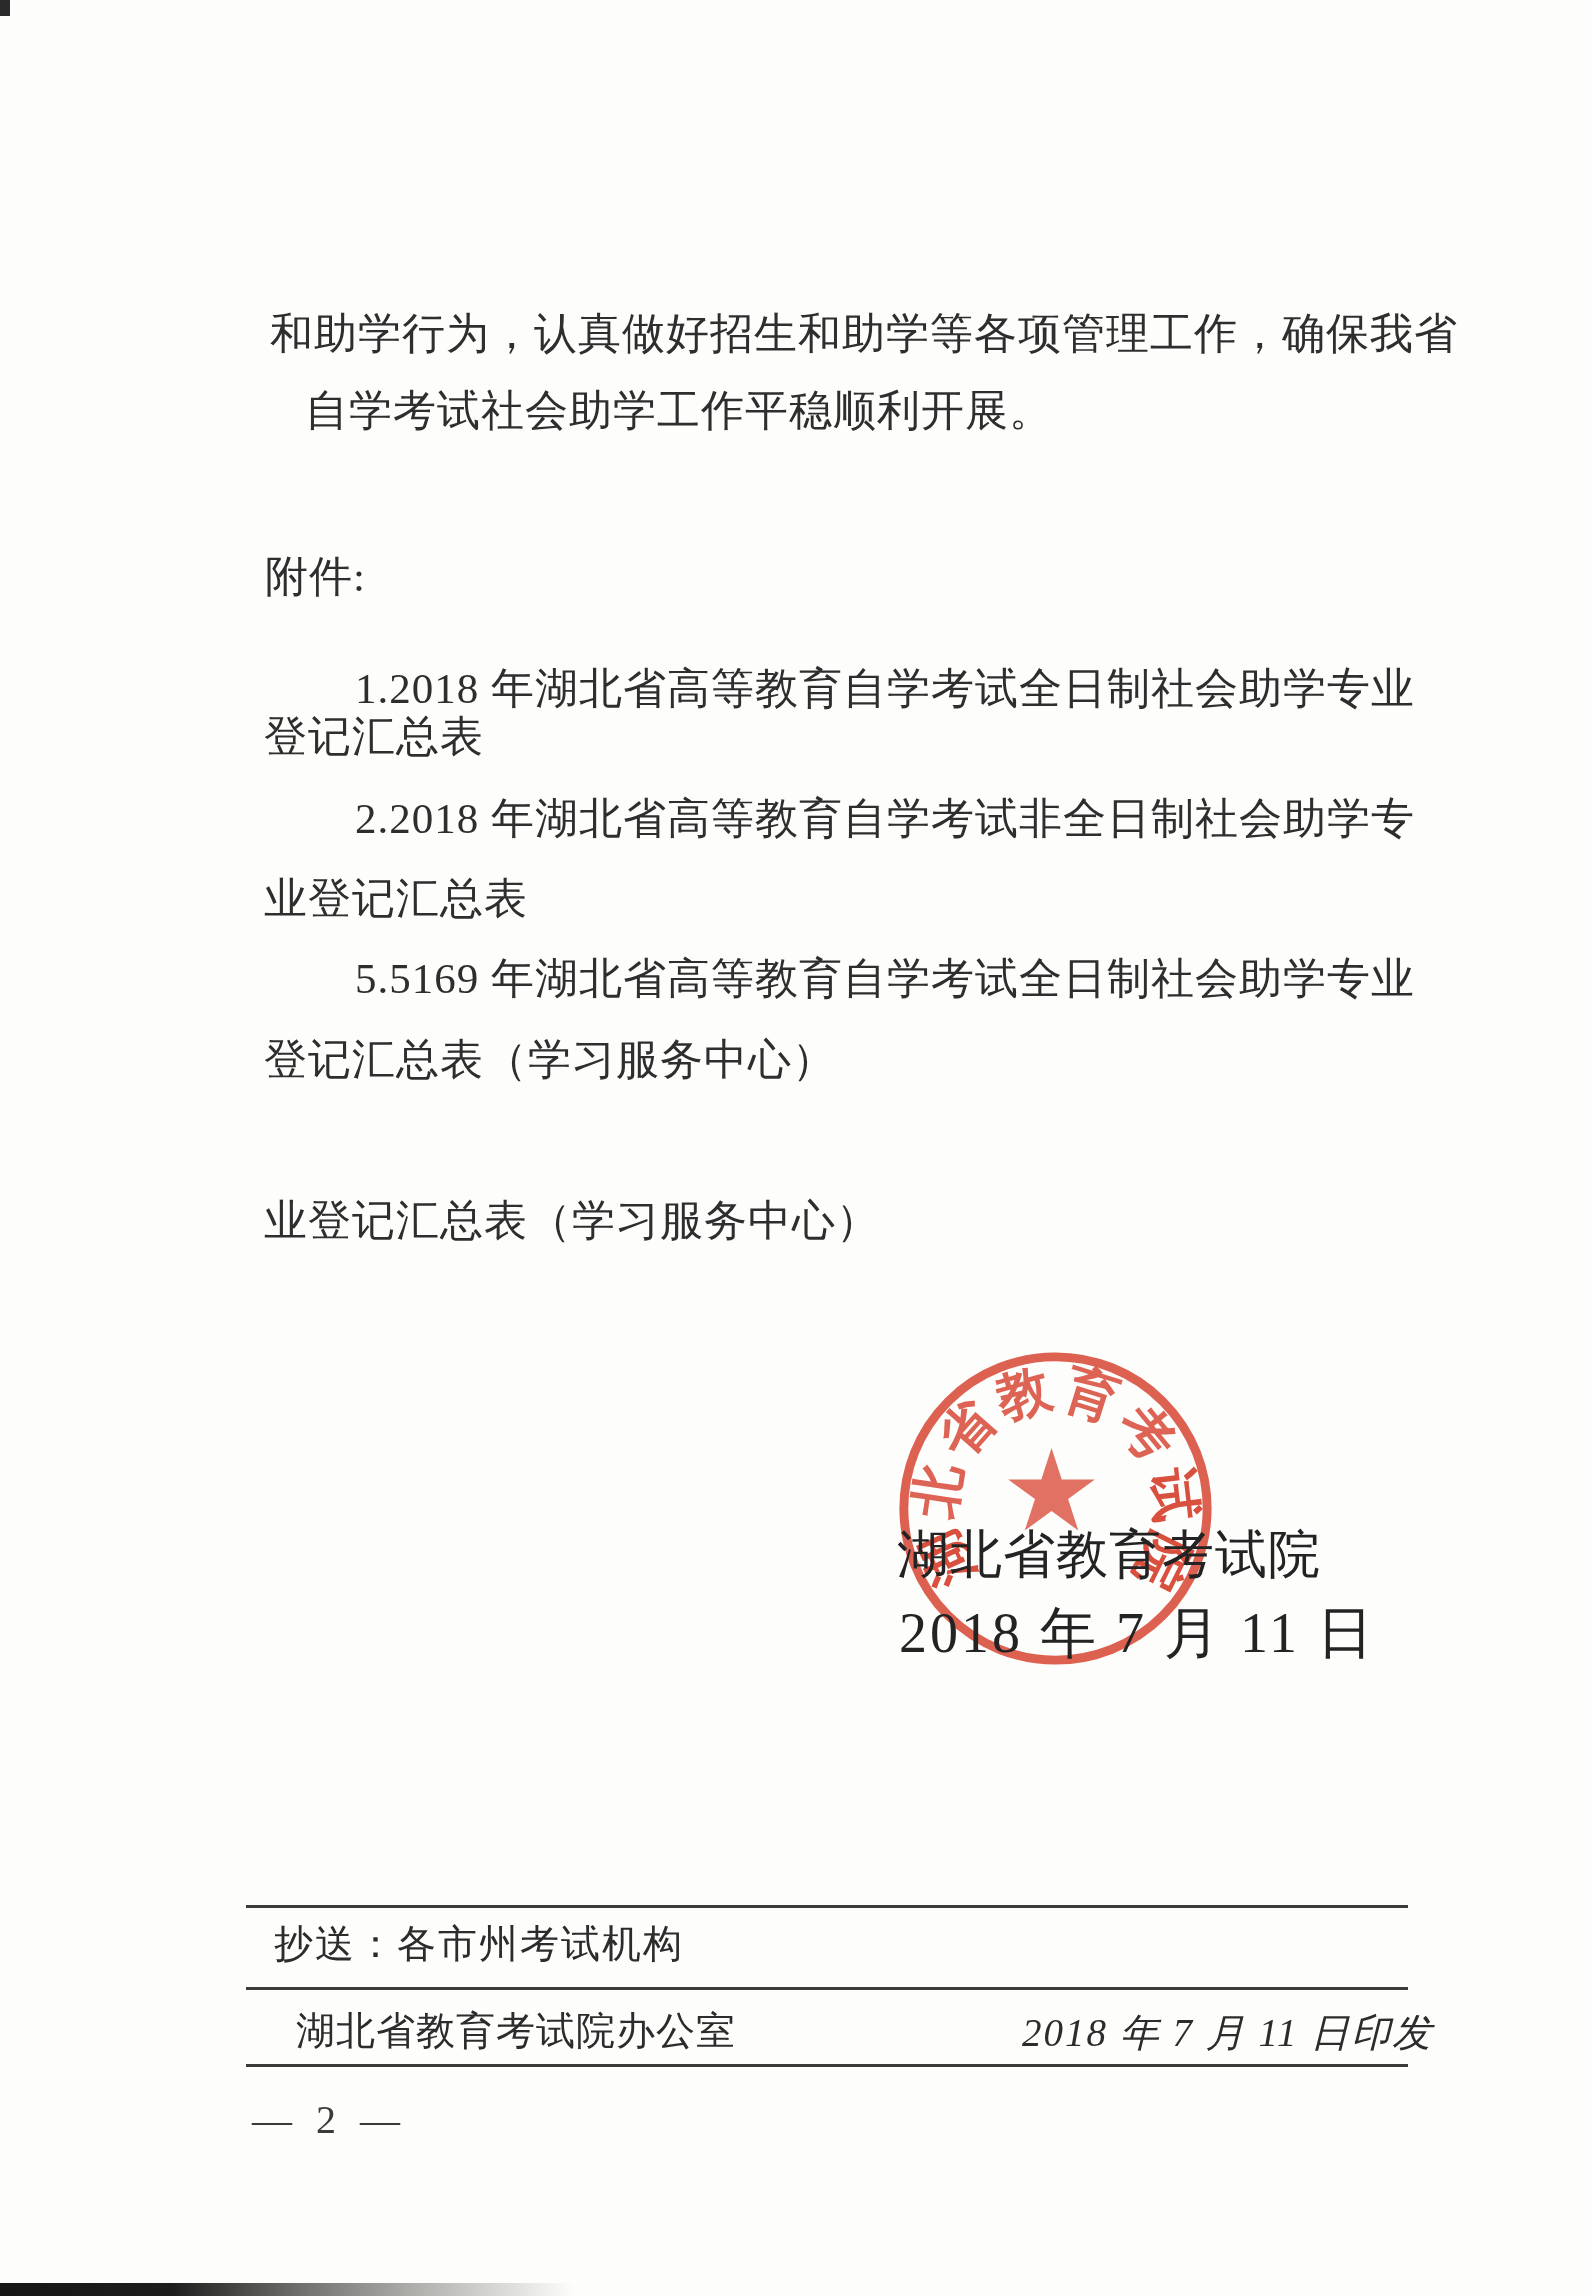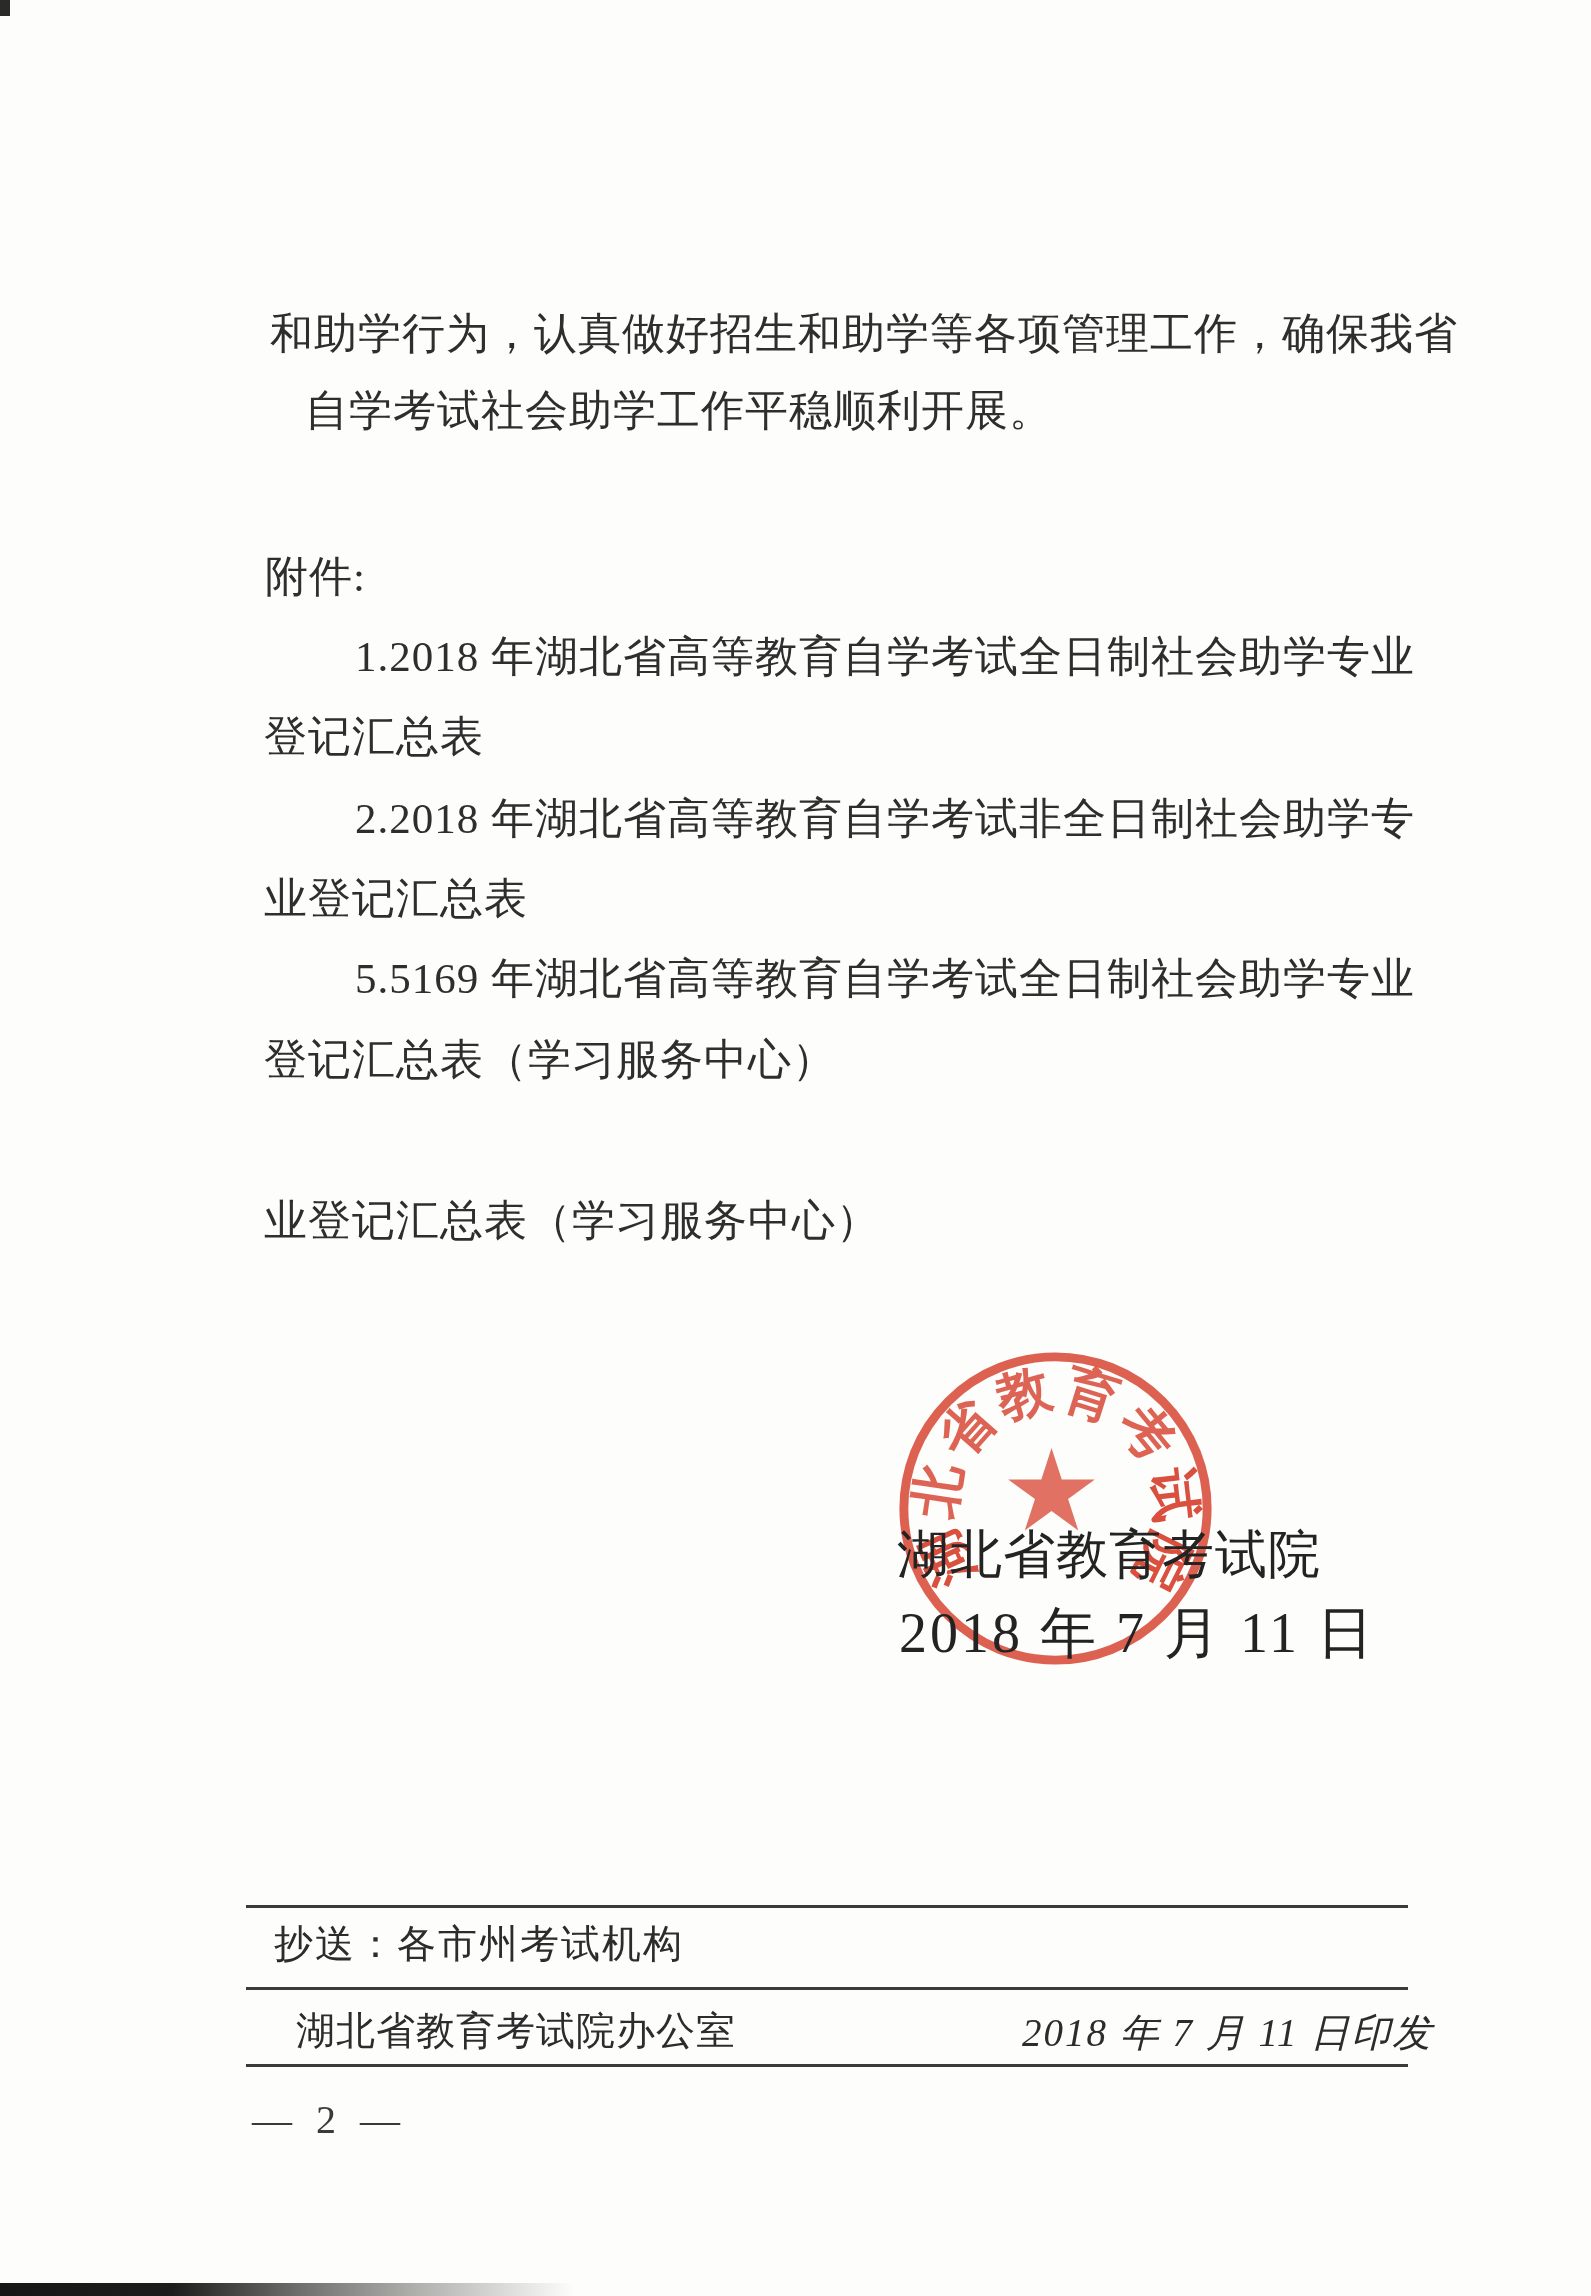--- a/index.html
+++ b/index.html
@@ -21,21 +21,21 @@
     position: absolute;
     white-space: nowrap;
     line-height: 1.15;
     font-size: 43px;
     letter-spacing: 1px;
     color: #2e2e2e;
   }
   .body-line1 { left: 270px; top: 309px; }
   .body-line2 { left: 273px; top: 386px; margin-left: 32px; }
   .att-label  { left: 265px; top: 552px; }
-  .a1l1 { left: 355px; top: 632px; }
+  .a1l1 { left: 355px; top: 664px; }
   .a1l2 { left: 264px; top: 712px; }
   .a2l1 { left: 355px; top: 794px; }
   .a2l2 { left: 264px; top: 874px; }
   .a3l1 { left: 355px; top: 954px; }
   .a3l2 { left: 264px; top: 1035px; }
   .a4l1 { left: 355px; top: 1116px; }
   .a4l2 { left: 264px; top: 1196px; }
 
   .sig-org  { left: 897px; top: 1525px; font-size: 52px; color: #232323; }
   .sig-date { left: 899px; top: 1601px; font-size: 56px; letter-spacing: 3px; color: #232323; }

